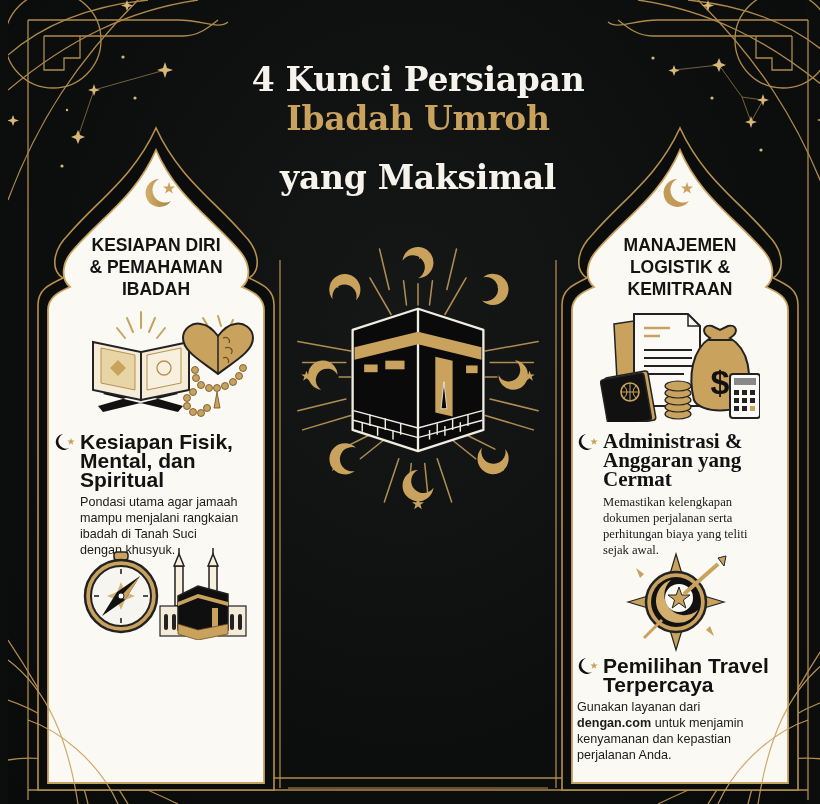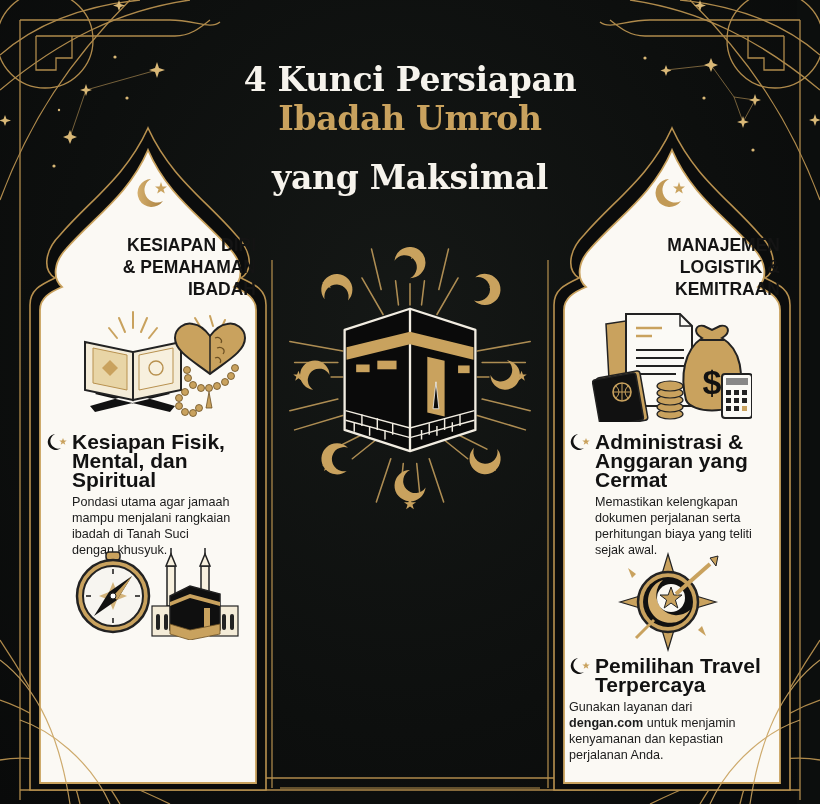--- a/index.html
+++ b/index.html
@@ -1,23 +1,23 @@
 <!DOCTYPE html>
 <html><head>
 <meta charset="utf-8">
 <style>
   html,body{margin:0;padding:0;}
   body{width:820px;height:804px;overflow:hidden;background:#0c0e0d;position:relative;font-family:"Liberation Sans",sans-serif;}
-  #stage{position:absolute;left:0;top:0;width:797px;height:804px;background:radial-gradient(ellipse at 50% 40%,#151816 0%,#0d0f0e 60%,#090a0a 100%);}
+  #stage{position:absolute;left:8px;top:0;width:797px;height:804px;background:radial-gradient(ellipse at 50% 40%,#151816 0%,#0d0f0e 60%,#090a0a 100%);}
   svg.deco{position:absolute;left:0;top:0;}
   .title{position:absolute;left:0;width:820px;text-align:center;font-family:"DejaVu Serif","Liberation Serif",serif;font-weight:bold;font-size:33px;line-height:40px;letter-spacing:-0.3px;}
   .t1{top:60px;color:#f6f3ec;}
   .t2{top:99px;color:#c9a25e;}
   .t3{top:138px;color:#f6f3ec;margin-top:20px;}
-  .panel-head{position:absolute;text-align:right;font-weight:bold;font-size:17.5px;line-height:22px;color:#141414;font-family:"Liberation Sans",sans-serif;}
+  .panel-head{position:absolute;text-align:center;font-weight:bold;font-size:17.5px;line-height:22px;color:#141414;font-family:"Liberation Sans",sans-serif;}
   .item{position:absolute;}
   .item .ihead{position:relative;padding-left:26px;font-weight:bold;font-size:21px;line-height:19px;color:#121212;}
   .item .ihead .cres{position:absolute;left:0;top:1px;width:22px;height:18px;}
   .item .ibody{padding-left:26px;margin-top:5px;font-size:12.6px;line-height:16px;color:#1b1b1b;}
   .item.center .ibody{padding-left:0;}
   .bold{font-weight:bold;}
 </style>
 </head>
 <body>
 
@@ -362,21 +362,21 @@
         <rect x="150" y="80" width="5" height="5"></rect>
     <rect x="134" y="88" width="5" height="5"></rect>
         <rect x="142" y="88" width="5" height="5"></rect>
         <rect x="150" y="88" width="5" height="5"></rect>
     <rect x="134" y="96" width="5" height="5"></rect>
         <rect x="142" y="96" width="5" height="5"></rect>
         <rect x="150" y="96" width="5" height="5" fill="#c9a25e"></rect>
   </g>
 </svg>
 
-<div class="item" style="left:569px;top:432px;width:215px;">
+<div class="item" style="left:569px;top:432px;width:215px;font-family:Liberation Serif, serif;">
   <div class="ihead">
     <svg class="cres" viewBox="0 0 22 18">
       <path d="M9 1 A8 8 0 1 0 15 15 A6.5 6.5 0 1 1 9 1Z" fill="#111"></path>
       <path d="M17 5 L18 7.6 L20.7 7.6 L18.5 9.2 L19.3 11.8 L17 10.2 L14.7 11.8 L15.5 9.2 L13.3 7.6 L16 7.6Z" fill="#c9a25e"></path>
     </svg>
     <div>Administrasi &amp;</div>
     <div>Anggaran yang Cermat</div>
   </div>
   <div class="ibody">
     <div>Memastikan kelengkapan</div>

